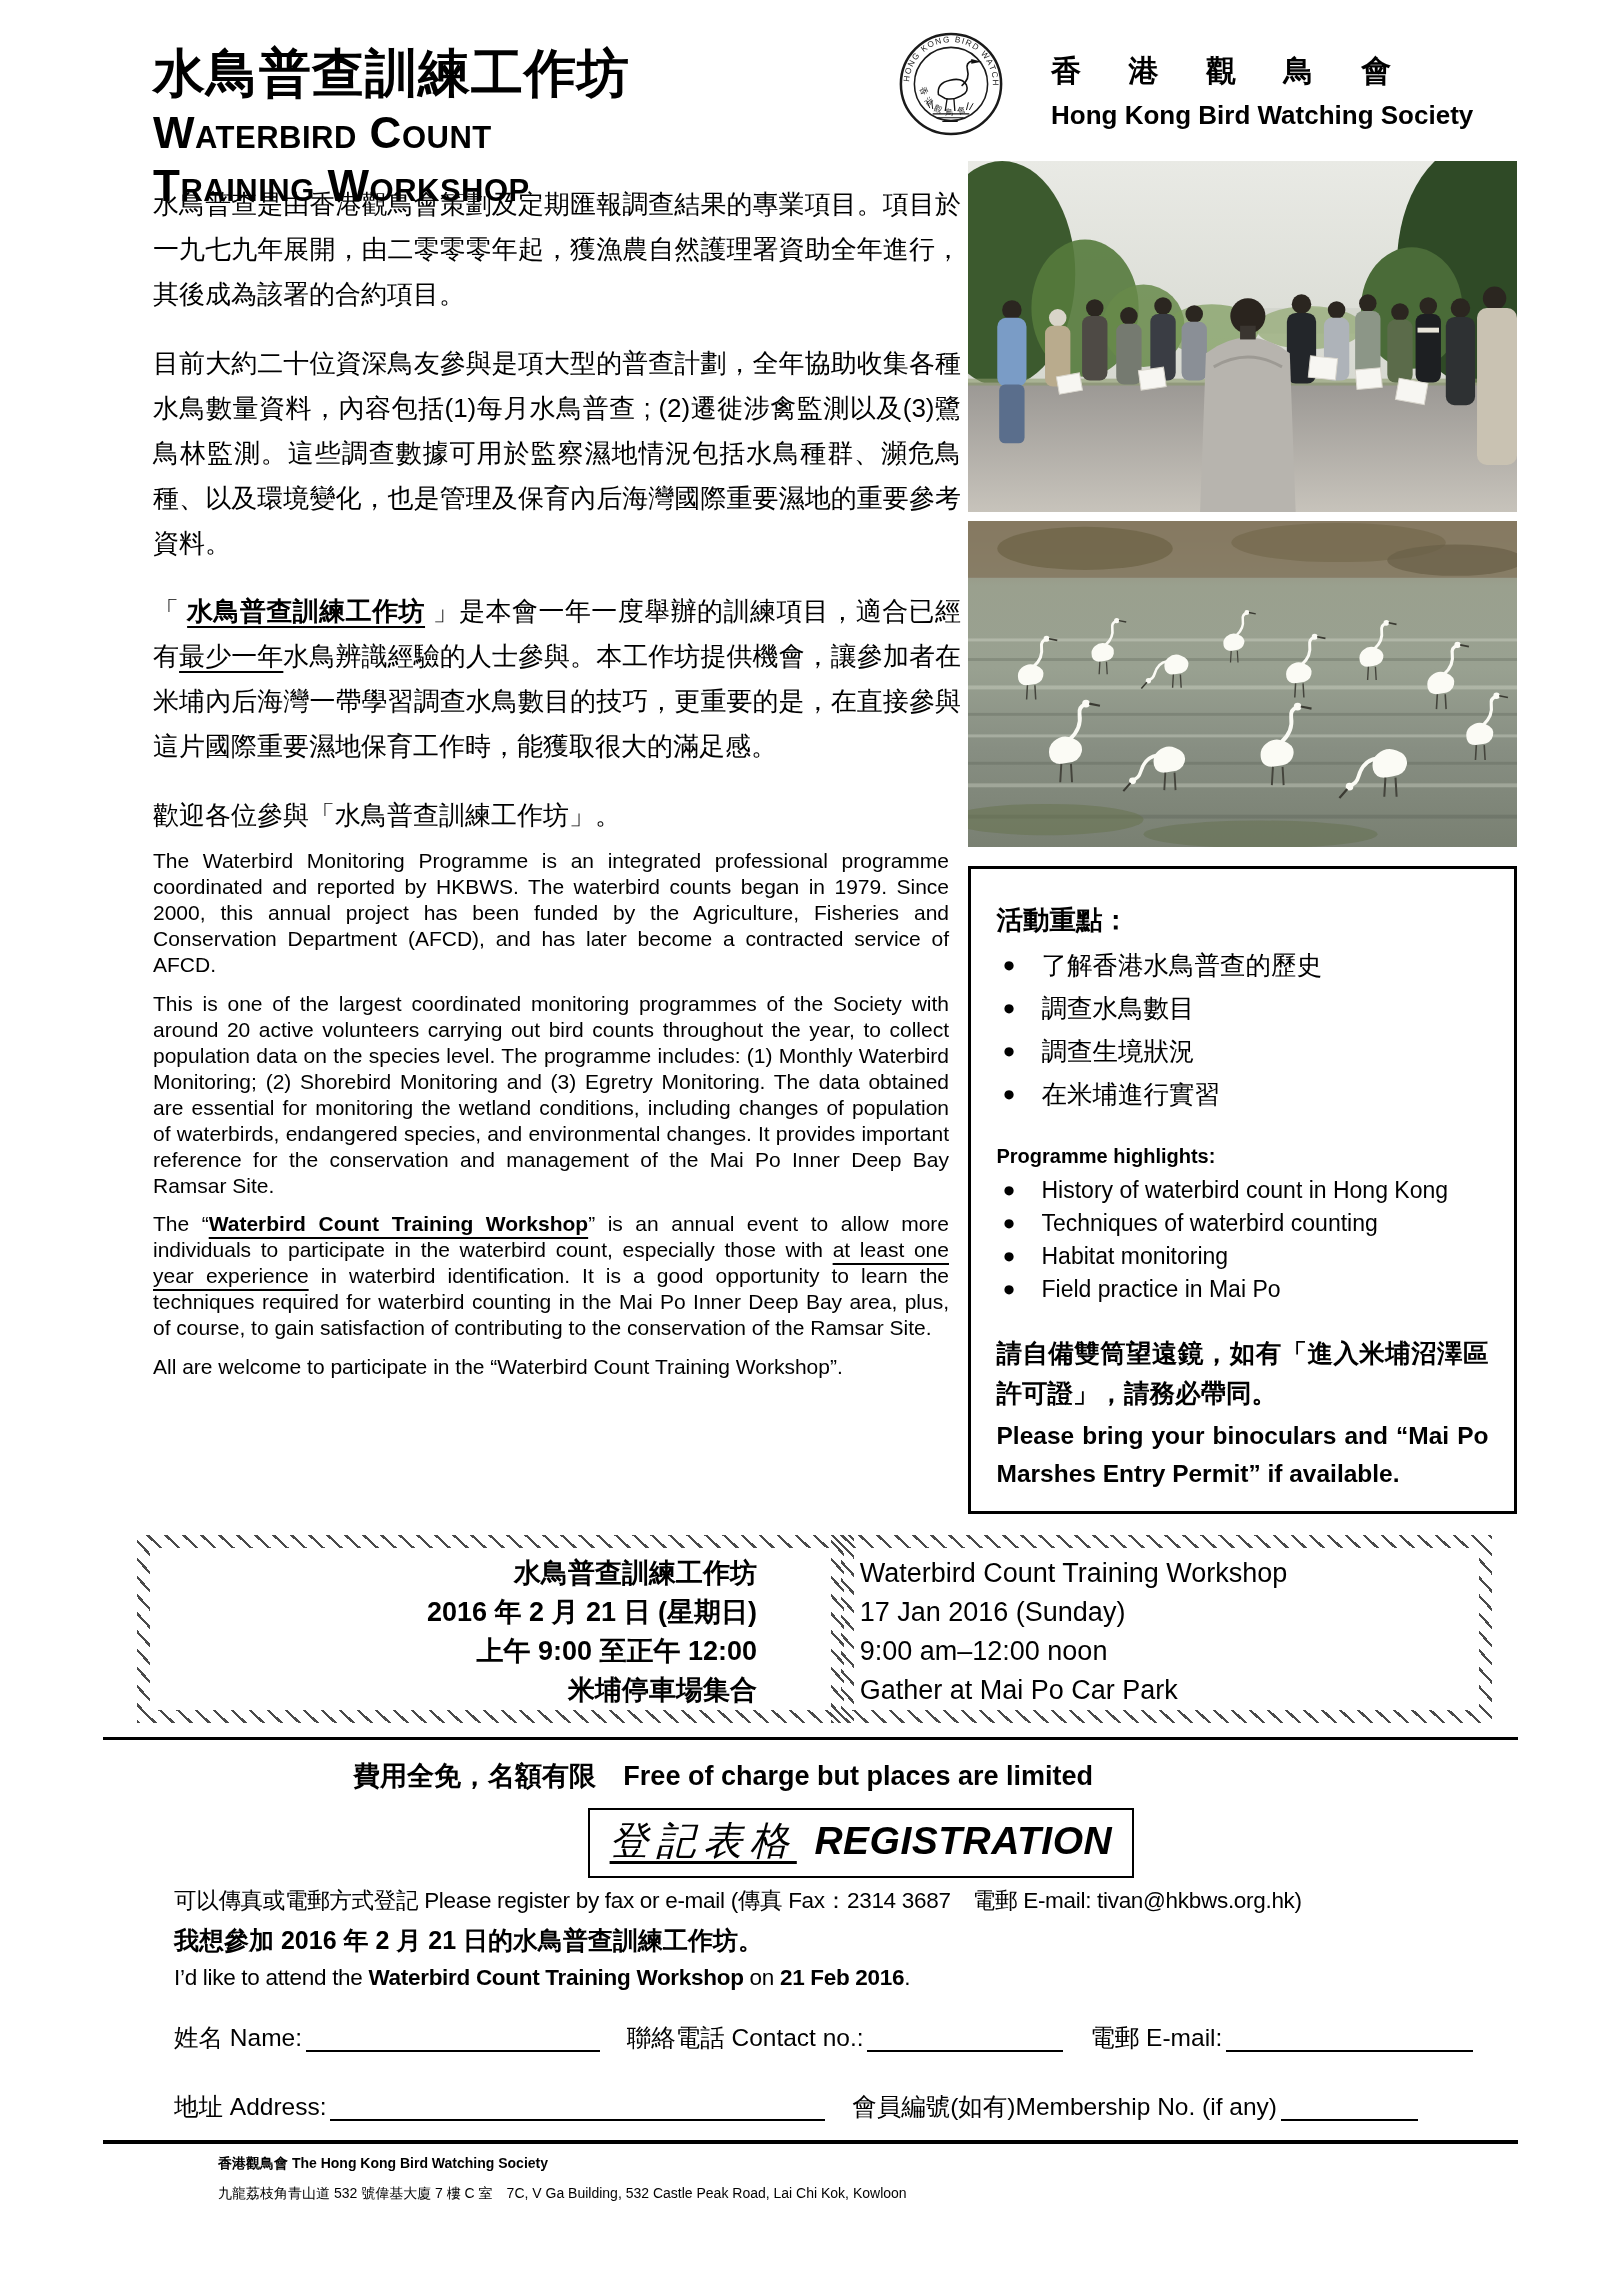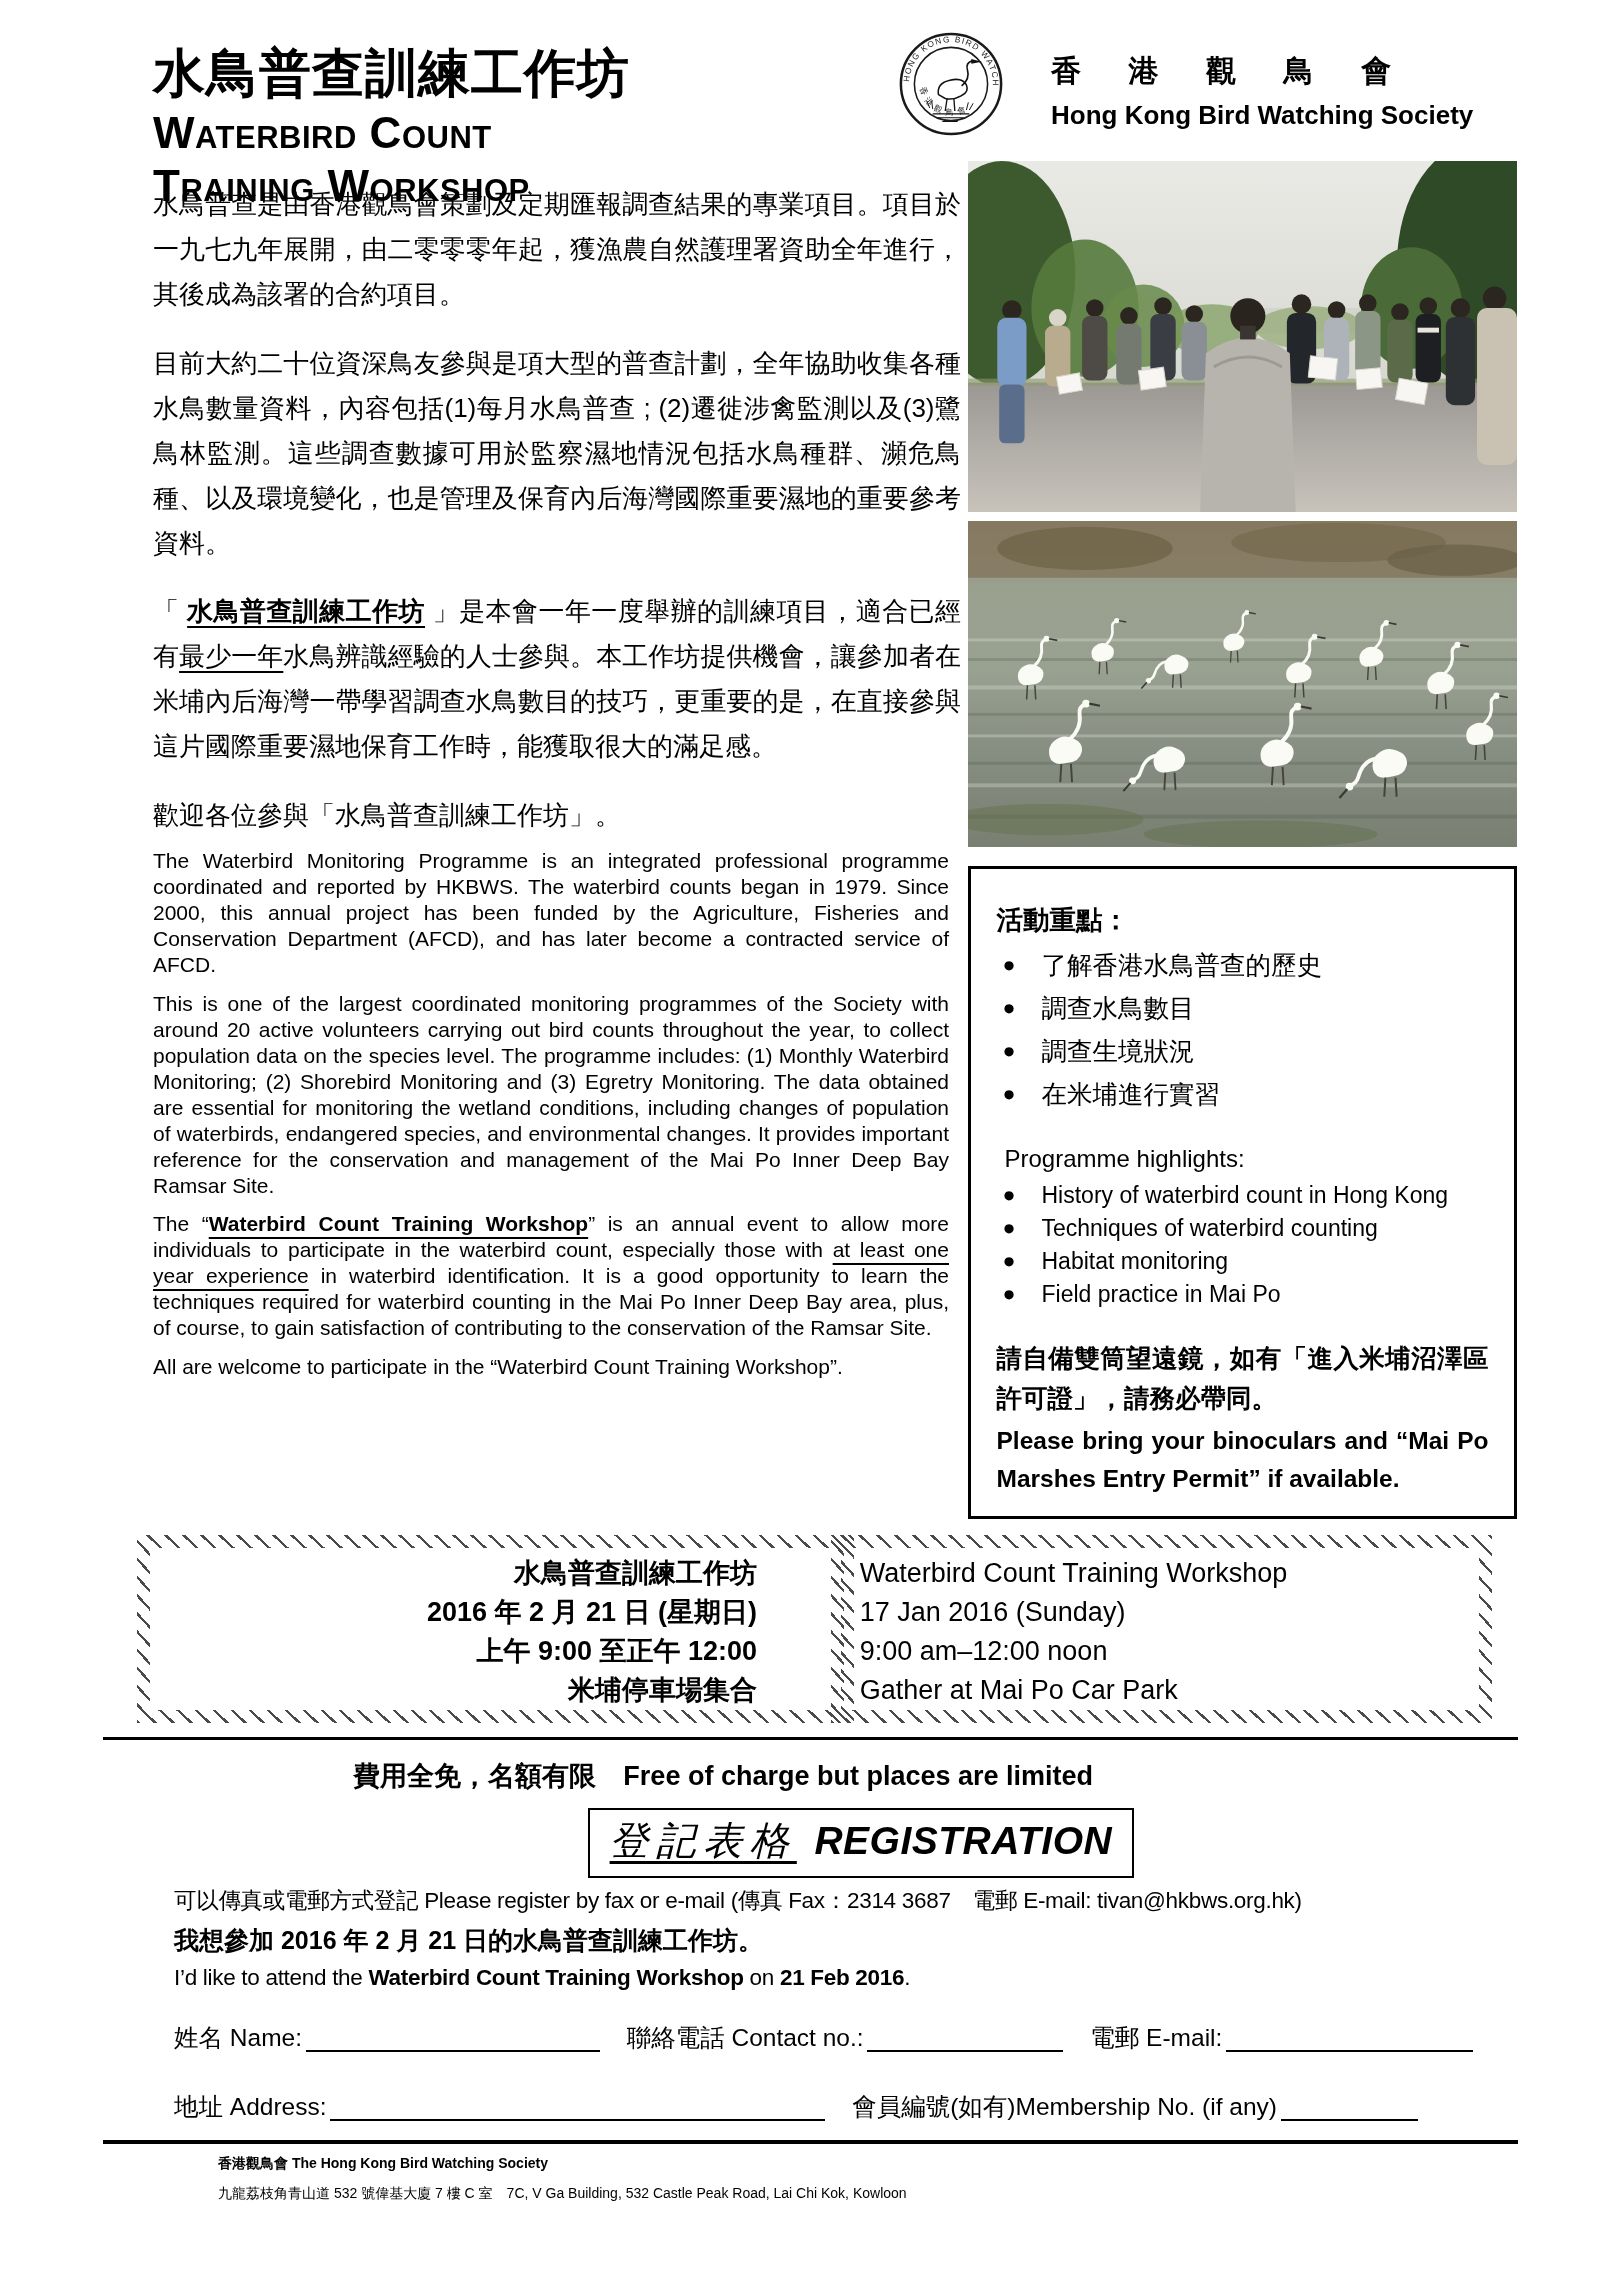--- a/index.html
+++ b/index.html
@@ -32,21 +32,21 @@
   .photo svg{display:block;width:100%;height:100%;}
 
   
   .hl-box{left:968px;top:866px;width:549px;min-height:637px;border:3.9px solid #000;box-sizing:border-box;
           padding:33px 25.5px 17.6px 25.5px;}
   .hl-title-cn{font-size:26.5px;font-weight:bold;}
   .hl-ul{list-style:none;margin:5.9px 0 0 0;padding:0;}
   .hl-ul-cn li{font-size:25.5px;line-height:43px;padding-left:45px;position:relative;}
   .hl-ul-en li{font-size:23px;line-height:33px;padding-left:45px;position:relative;text-align:justify;}
   .hl-ul li .dot{position:absolute;left:5.9px;top:-1px;font-size:21.6px;}
-  .hl-title-en{font-size:24px;font-weight:normal;margin-top:29px;margin-left:8px;}
+  .hl-title-en{font-size:20px;font-weight:bold;margin-top:29px;}
   .hl-note-cn{font-size:25.5px;font-weight:bold;line-height:40px;margin-top:27.4px;text-align:justify;}
   .hl-note-en{font-size:24.5px;font-weight:bold;line-height:38px;margin-top:3.9px;text-align:justify;}
 
   
   .hatched{border:13.7px solid transparent;
      border-image:repeating-linear-gradient(45deg,#4a4a4a 0,#4a4a4a 2.4px,transparent 2.4px,transparent 12.7px) 14;
      box-sizing:border-box;}
   .sch-left{left:137px;top:1535px;width:717px;height:188px;text-align:right;padding:5.9px 84px 0 0;}
   .sch-right{left:831px;top:1535px;width:661px;height:188px;text-align:left;padding:5.9px 0 0 15.7px;}
   .sch-line{font-size:27px;line-height:39px;}

